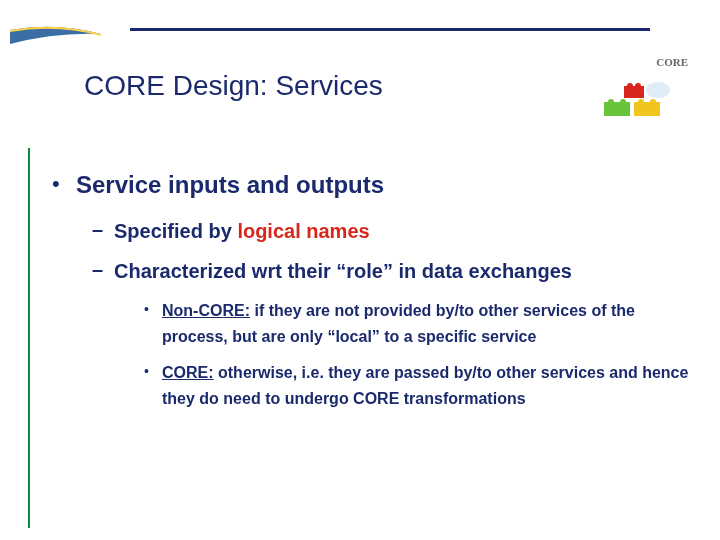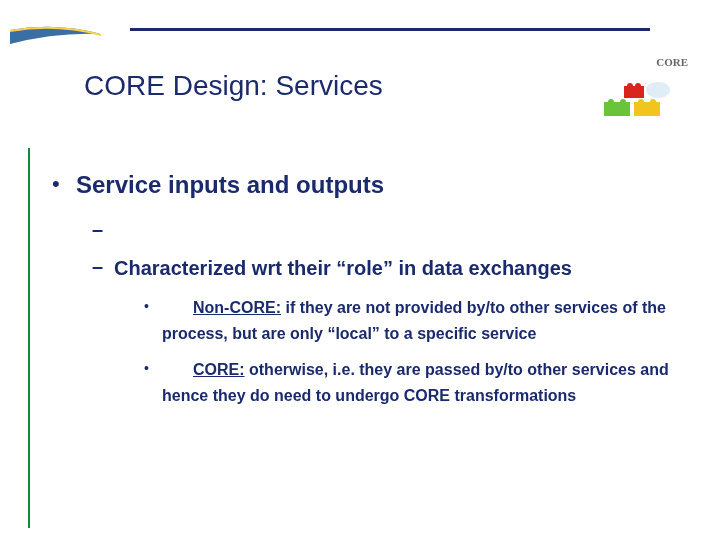--- a/index.html
+++ b/index.html
@@ -131,21 +131,21 @@
     line-height: 22px;
     width: 18px;
     flex-shrink: 0;
   }
   .lvl3 .txt {
     font-size: 16px;
     font-weight: bold;
     line-height: 26px;
   }
   .red { color: #d9261c; }
-  .under { text-decoration: underline; margin-left: 31px; }
+  .under { text-decoration: underline; }
 </style>
 </head>
 <body>
 
 <div class="logo-eurostat">
   <svg class="swoosh" viewBox="0 0 95 22">
     <path d="M2 4 Q 48 -4 93 8 Q 48 6 2 18 Z" fill="#3a6ea5"></path>
     <path d="M2 4 Q 48 -4 93 8 L 93 10 Q 48 -2 2 6 Z" fill="#ffd24a"></path>
   </svg>
 </div>
@@ -174,20 +174,23 @@
 
 <div class="content">
 
   <div class="lvl1">
     <div class="bullet">•</div>
     <div class="txt">Service inputs and outputs</div>
   </div>
 
   <div class="lvl2">
     <div class="dash">–</div>
+    <div class="txt">
+      <span>Specified by </span><span class="red">logical names</span>
+    </div>
   </div>
 
   <div class="lvl2">
     <div class="dash">–</div>
     <div class="txt">Characterized wrt their “role” in data exchanges</div>
   </div>
 
   <div class="lvl3">
     <div class="bullet">•</div>
     <div class="txt">

